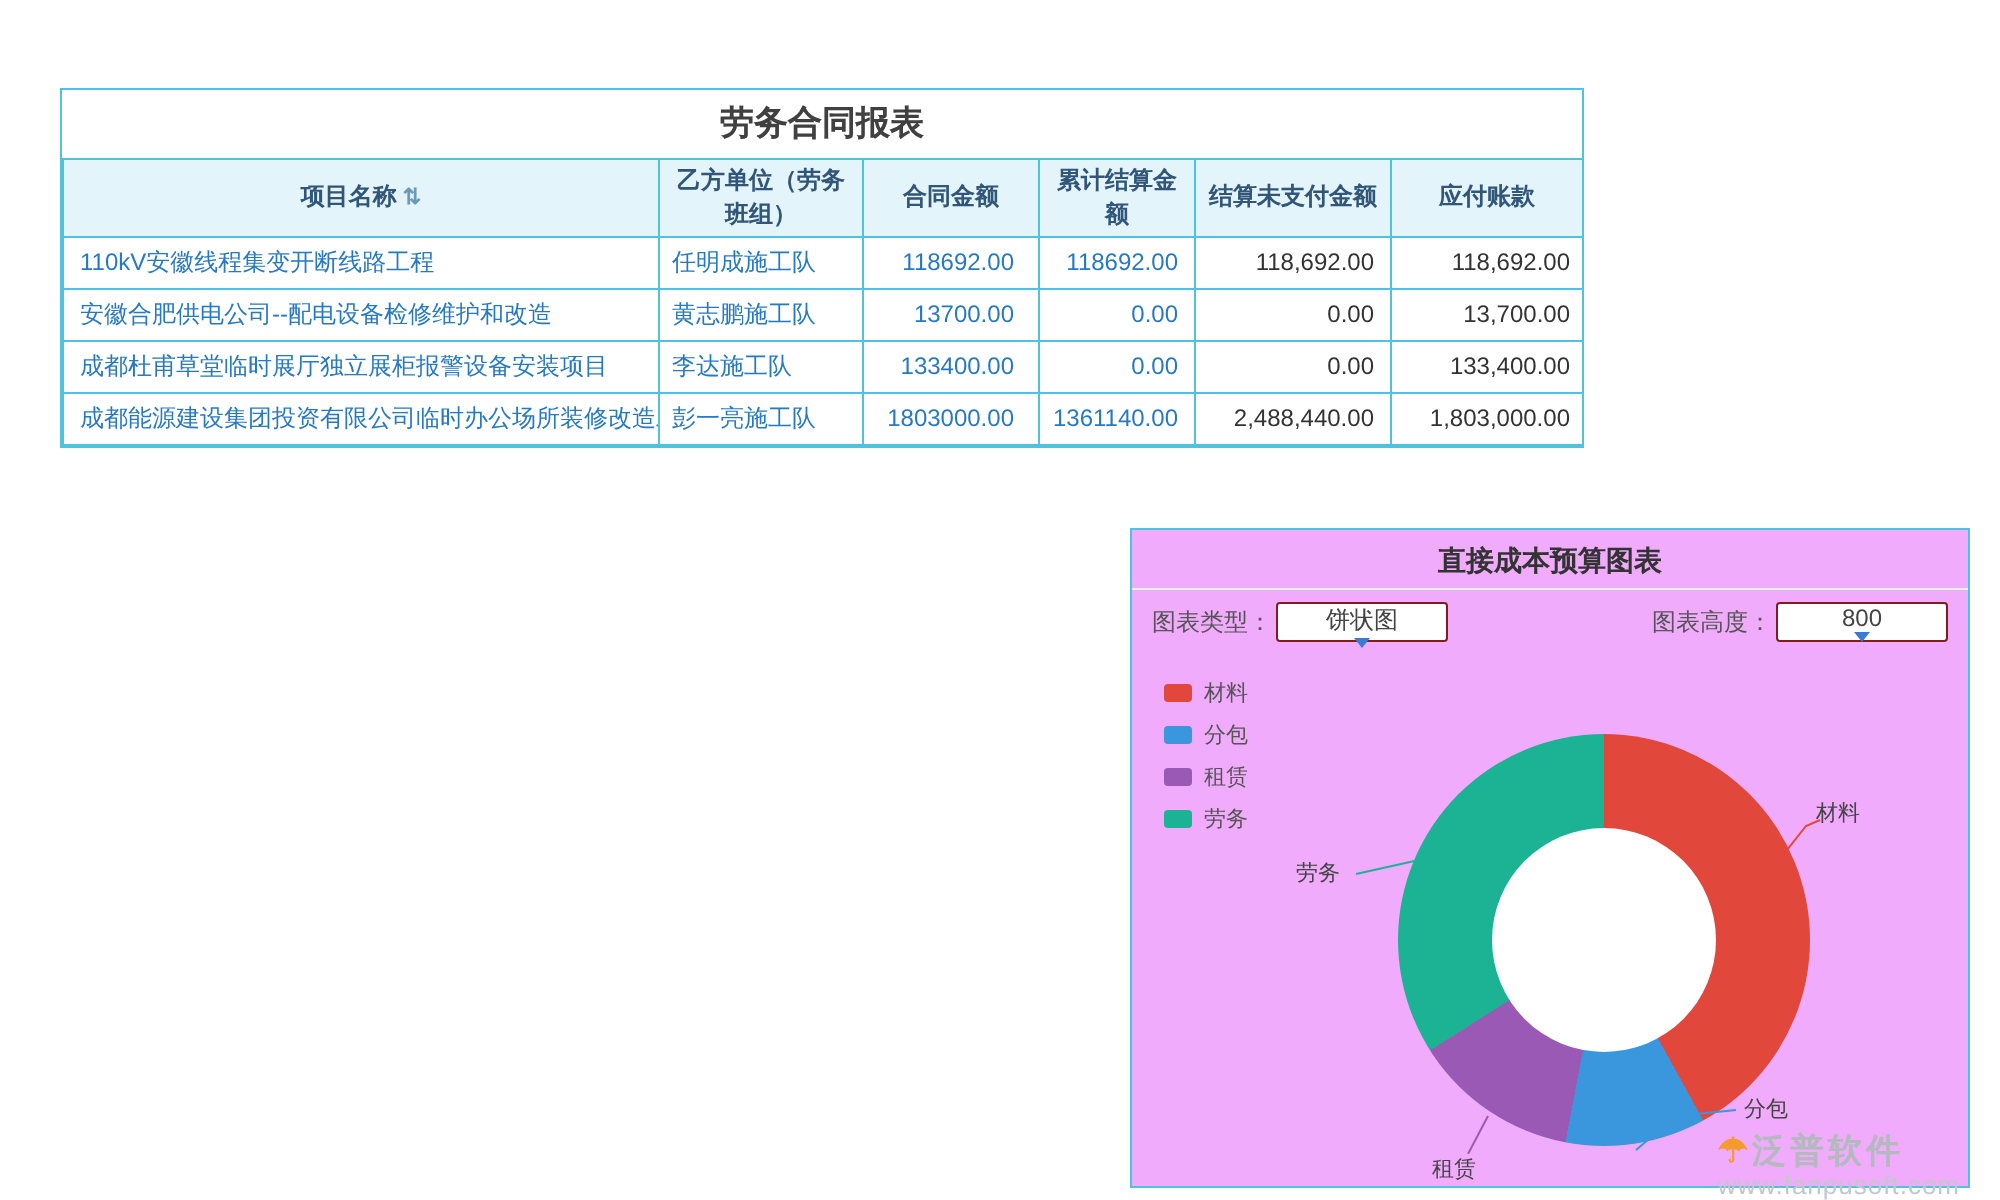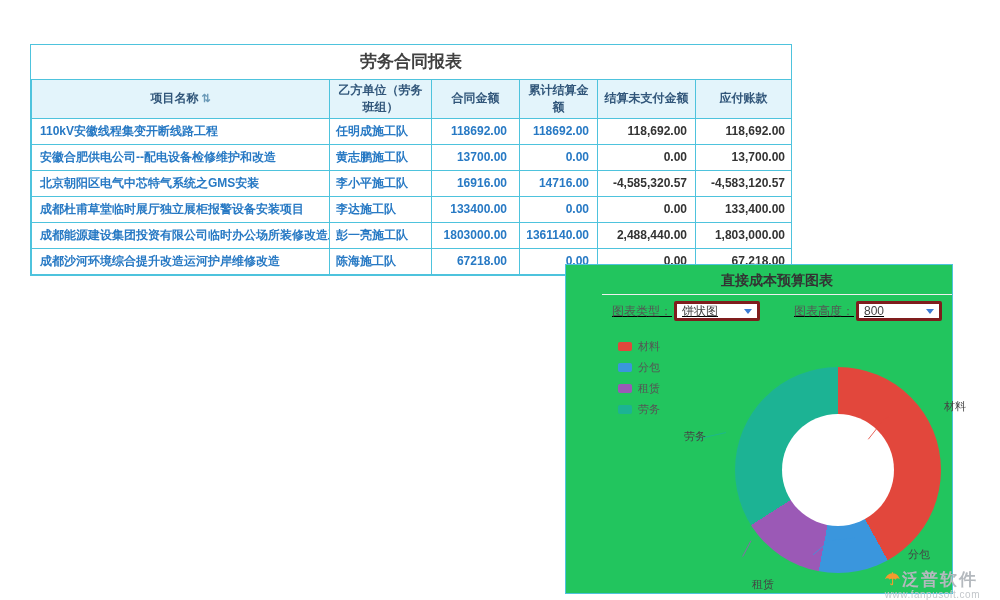--- a/index.html
+++ b/index.html
@@ -8,58 +8,58 @@
     position:relative; background:#ffffff; overflow:hidden;
     font-family:"Liberation Sans", sans-serif;
     --border:#4ec3dd; --header-bg:#e3f4fb; --header-text:#31567a;
     --link:#2779c4; --dark-text:#333333;
   }
 
   
   .report-panel { position:absolute; left:30px; top:8px; width:762px; border:1px solid var(--border); background:#fff;margin-top:36px; }
   .report-title { height:34px; line-height:34px; text-align:center; font-size:17px; font-weight:bold; color:#404040; }
   table { width:100%; border-collapse:collapse; table-layout:fixed; }
-  th, td { border:1px solid var(--border); font-size:12px;font-weight:bold; }
+  th, td { border:1px solid var(--border); font-size:12px; }
   thead th { background:var(--header-bg); color:var(--header-text); height:38px; font-weight:bold; padding:2px 4px; text-align:center; line-height:1.4; }
   tbody td { height:26px; padding:2px 6px; }
   td.c0 { text-align:left; color:var(--link); padding-left:8px; white-space:nowrap; overflow:hidden; }
   td.c1 { text-align:left; color:var(--link); white-space:nowrap; overflow:hidden; }
   td.c2 { text-align:right; color:var(--link); padding-right:12px; white-space:nowrap; }
   td.c3 { text-align:right; color:var(--link); padding-right:8px; white-space:nowrap; }
   td.c4 { text-align:right; color:var(--dark-text); padding-right:8px; white-space:nowrap; }
   td.c5 { text-align:right; color:var(--dark-text); padding-right:6px; white-space:nowrap; }
   .sort-icon { font-size:11px; color:#6b9ab8; margin-left:3px; cursor:pointer; }
 
   
-  .chart-panel { position:absolute; left:565px; top:264px; width:388px; height:330px; border:1px solid var(--border); background:#22c55e;padding-left:36px; }
+  .chart-panel { position:absolute; left:565px; top:264px; width:420px; height:330px; border:1px solid var(--border); background:#f0abfc; }
   .chart-title { height:30px; line-height:30px; text-align:center; font-size:14px; font-weight:bold; color:#333; border-bottom:1px solid #efefef; }
-  .chart-controls { display:flex; align-items:center; justify-content:space-between; padding:6px 10px 4px 10px;text-decoration:underline; }
+  .chart-controls { display:flex; align-items:center; justify-content:space-between; padding:6px 10px 4px 10px; }
   .control { display:flex; align-items:center; font-size:12px; color:#555; }
-  .select { display:flex; align-items:center; justify-content:space-between; width:86px; height:20px; border:3px solid #7f1d1d; border-radius:2px; padding:0 5px; font-size:12px; color:#444; background:#fff; cursor:pointer; margin-left:2px; }
+  .select { display:flex; align-items:center; justify-content:space-between; width:86px; height:20px; border:1px solid #7f1d1d; border-radius:2px; padding:0 5px; font-size:12px; color:#444; background:#fff; cursor:pointer; margin-left:2px;flex-direction:column; }
   .caret { width:0; height:0; border-left:4px solid transparent; border-right:4px solid transparent; border-top:5px solid #3a7bd5; }
   .chart-body { position:relative; height:252px; }
   .legend { position:absolute; left:16px; top:14px; list-style:none; }
   .legend li { display:flex; align-items:center; margin-bottom:6px; cursor:pointer; }
   .legend .swatch { width:14px; height:9px; border-radius:2px; margin-right:6px; }
   .legend .lbl { font-size:11px; color:#555; }
   .donut { position:absolute; left:133px; top:42px; width:206px; height:206px; border-radius:50%; }
   .hole { position:absolute; left:50%; top:50%; width:112px; height:112px; margin:-56px 0 0 -56px; border-radius:50%; background:#fff; }
   .lines { position:absolute; left:0; top:0; width:100%; height:100%; pointer-events:none; }
   .lines polyline { fill:none; stroke-width:1; }
   .slice-label { position:absolute; font-size:11px; color:#444; white-space:nowrap; }
   .sl-0 { left:342px; top:74px; }
   .sl-1 { left:306px; top:222px; }
   .sl-2 { left:150px; top:252px; }
   .sl-3 { left:82px; top:104px; }
 
   
   .watermark { position:absolute; right:20px; bottom:0px; text-align:left; z-index:5; }
   .brand-line { font-size:17px; color:#b4b9be; font-weight:bold; letter-spacing:2px; line-height:18px; }
   .umbrella { color:#f49b2e; font-size:17px; margin-right:2px; letter-spacing:0; }
-  .url { font-size:10px; color:#c3c7cb; letter-spacing:0.5px; }
+  .url { font-size:13px; color:#c3c7cb; letter-spacing:0.5px; }
 </style>
 </head>
 <body style="--border: #4ec3dd; --header-bg: #e3f4fb; --header-text: #31567a; --link: #2779c4; --dark-text: #333333;">
 
 <div class="report-panel">
   <div class="report-title">劳务合同报表</div>
   <table class="report-table">
     <colgroup>
       <col style="width:298px">
         <col style="width:102px">
@@ -91,50 +91,34 @@
         </tr>
         <tr>
           <td class="c0">安徽合肥供电公司--配电设备检修维护和改造</td>
           <td class="c1">黄志鹏施工队</td>
           <td class="c2">13700.00</td>
           <td class="c3">0.00</td>
           <td class="c4">0.00</td>
           <td class="c5">13,700.00</td>
         </tr>
         <tr>
-          <td class="c0">北京朝阳区电气中芯特气系统之GMS安装</td>
-          <td class="c1">李小平施工队</td>
-          <td class="c2">16916.00</td>
-          <td class="c3">14716.00</td>
-          <td class="c4">-4,585,320.57</td>
-          <td class="c5">-4,583,120.57</td>
-        </tr>
-        <tr>
           <td class="c0">成都杜甫草堂临时展厅独立展柜报警设备安装项目</td>
           <td class="c1">李达施工队</td>
           <td class="c2">133400.00</td>
           <td class="c3">0.00</td>
           <td class="c4">0.00</td>
           <td class="c5">133,400.00</td>
         </tr>
         <tr>
           <td class="c0">成都能源建设集团投资有限公司临时办公场所装修改造工程EPC</td>
           <td class="c1">彭一亮施工队</td>
           <td class="c2">1803000.00</td>
           <td class="c3">1361140.00</td>
           <td class="c4">2,488,440.00</td>
           <td class="c5">1,803,000.00</td>
-        </tr>
-        <tr>
-          <td class="c0">成都沙河环境综合提升改造运河护岸维修改造</td>
-          <td class="c1">陈海施工队</td>
-          <td class="c2">67218.00</td>
-          <td class="c3">0.00</td>
-          <td class="c4">0.00</td>
-          <td class="c5">67,218.00</td>
         </tr>
       </tbody>
   </table>
 </div>
 
 <div class="chart-panel">
   <div class="chart-title">直接成本预算图表</div>
 
   <div class="chart-controls">
     <div class="control">

